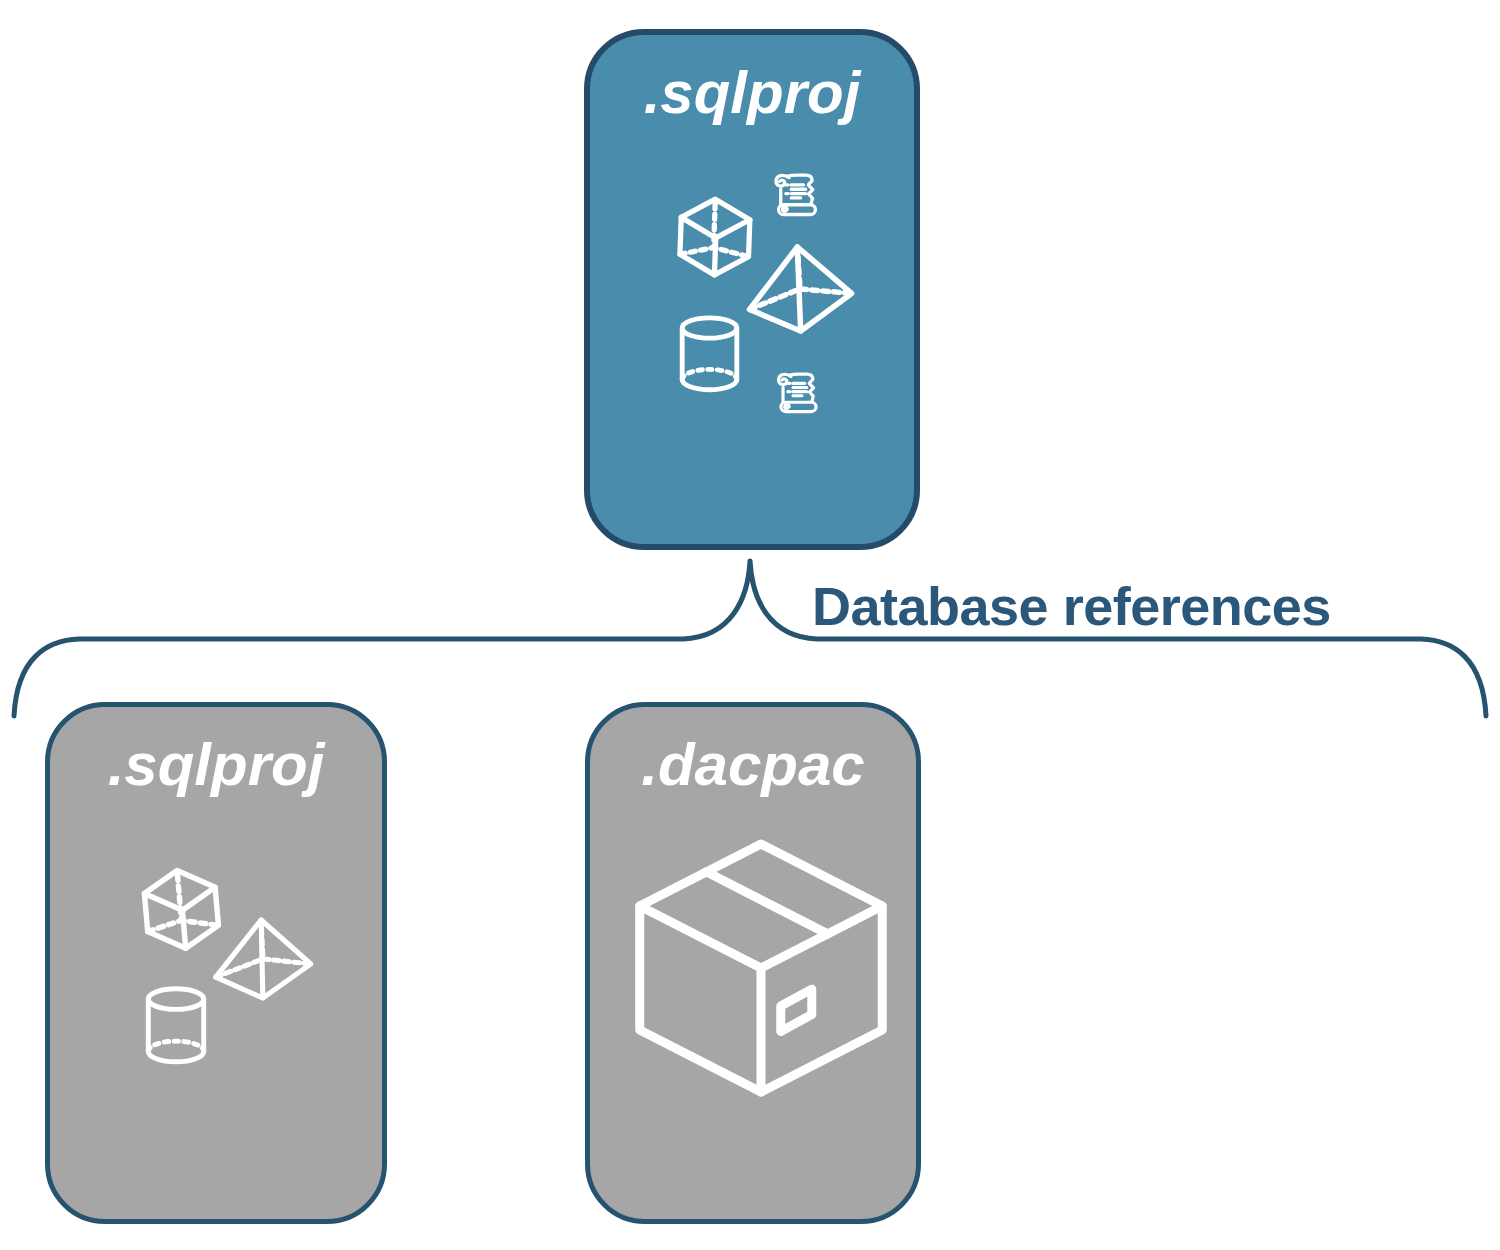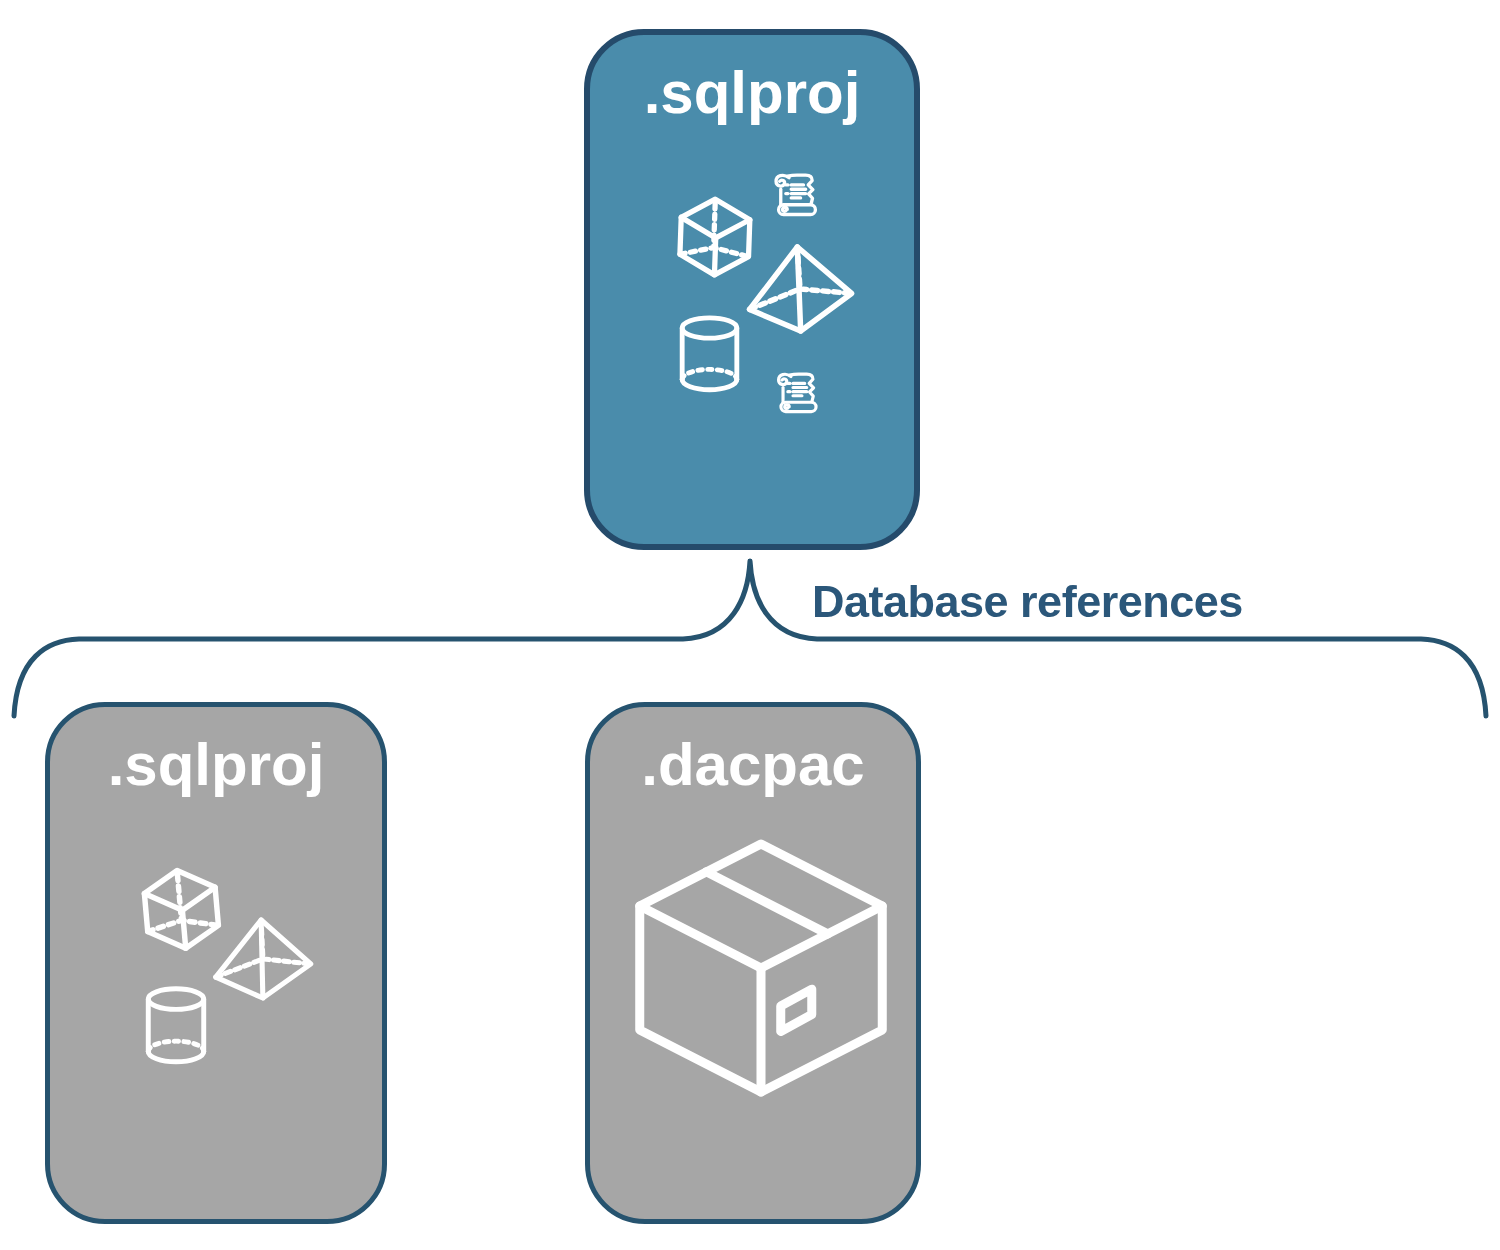--- a/index.html
+++ b/index.html
@@ -6,24 +6,24 @@
   .canvas{position:relative;width:1500px;height:1250px;background:#fff;
           font-family:"Liberation Sans",sans-serif;overflow:hidden;}
   .box{position:absolute;border-radius:60px;box-sizing:border-box;}
   .box-root{left:584px;top:29px;width:336px;height:521px;
             background:#4A8CAB;border:6px solid #254B6B;}
   .box-gray{background:#A6A6A6;border:5px solid #26536F;width:338px;height:522px;top:702px;}
   .box-child-sqlproj{left:45px;width:342px;}
   .box-child-dacpac{left:585px;width:336px;}
   .box-child-nupkg{left:1112px;}
   .box-title{position:absolute;top:28px;left:0;right:0;text-align:center;
-             font-weight:700;font-size:60px;line-height:1;color:#FFFFFF;}
+             font-weight:700;font-size:60px;line-height:1;color:#FFFFFF;font-style:italic;}
   .icon{position:absolute;}
   .overlay{position:absolute;left:0;top:0;}
-  .conn-label{position:absolute;left:812px;top:579px;font-size:45px;font-weight:700;
+  .conn-label{position:absolute;left:812px;top:579px;font-size:54px;font-weight:700;
               color:#2B577A;line-height:1;letter-spacing:-0.5px;white-space:nowrap;}
   .wicon{stroke:#FFFFFF;fill:none;stroke-linecap:round;stroke-linejoin:round;}
 </style>
 </head>
 <body>
 
 <div class="canvas">
 
   <svg class="overlay" width="1500" height="1250" viewBox="0 0 1500 1250" fill="none">
     <path d="M750 561 C748 599 731 637 683 639 L79 639 C47 640 17 658 14 716

